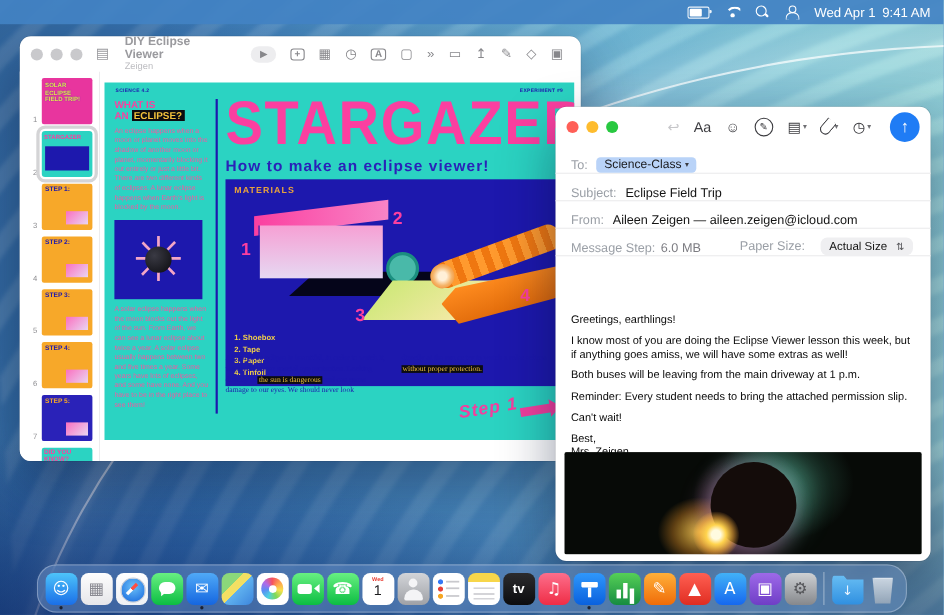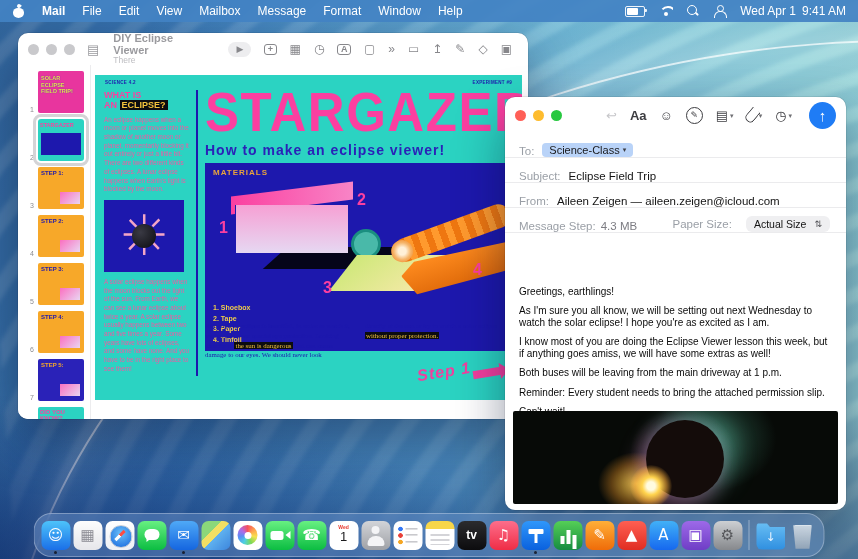--- a/index.html
+++ b/index.html
@@ -210,34 +210,20 @@
 
 <div id="screen">
   <div class="desktop">
     <div class="waves"></div>
     <div class="arc"></div>
     <div class="deepshade"></div>
     <div class="bottomshade"></div>
   </div>
 
   <div class="menubar">
-    <div class="left">
-      <span class="apple-logo"></span>
-      <span id="menu-items" style="display:flex;gap:17px;">
-          <span class="menu-item bold">Mail</span>
-          <span class="menu-item">File</span>
-          <span class="menu-item">Edit</span>
-          <span class="menu-item">View</span>
-          <span class="menu-item">Mailbox</span>
-          <span class="menu-item">Message</span>
-          <span class="menu-item">Format</span>
-          <span class="menu-item">Window</span>
-          <span class="menu-item">Help</span>
-        </span>
-    </div>
     <div class="right">
       <span class="mb-batt"></span>
       <span class="mb-wifi"></span>
       <span class="mb-mag"></span>
       <span class="mb-user"></span>
       <span class="clock">
         <span>Wed Apr 1</span>
         <span>9:41 AM</span>
       </span>
     </div>
@@ -246,21 +232,21 @@
   <div class="window" id="pages-win">
     <div class="pg-titlebar">
       <div class="lights">
         <span class="light gray"></span>
         <span class="light gray"></span>
         <span class="light gray"></span>
       </div>
       <span class="sidebar-toggle">▤</span>
       <div class="pg-title-block">
         <div class="pg-title">DIY Eclipse Viewer</div>
-        <div class="pg-subtitle">There</div>
+        <div class="pg-subtitle">Zeigen</div>
       </div>
       <div id="pg-toolbar">
           <span class="tb pill">▶</span>
           <span class="tb boxed">+</span>
           <span class="tb">▦</span>
           <span class="tb">◷</span>
           <span class="tb boxed">A</span>
           <span class="tb">▢</span>
           <span class="tb">»</span>
           <span class="tb">▭</span>
@@ -383,21 +369,21 @@
 
   <div class="window" id="mail-win">
     <div class="ml-toolbar">
       <div class="lights">
         <span class="light red"></span>
         <span class="light yellow"></span>
         <span class="light green"></span>
       </div>
       <div class="ml-icons">
         <span class="mi dim">↩</span>
-        <span class="mi" style="font-weight:700;">Aa</span>
+        <span class="mi" style="font-weight:400;">Aa</span>
         <span class="mi">☺</span>
         <span class="mi">
             <span class="mi-round">✎</span>
           </span>
         <span class="mi">
             <span>▤</span>
             <span class="chev">▾</span>
           </span>
         <span class="mi">
             <span class="mi-clip"></span>
@@ -423,35 +409,34 @@
         <span class="flabel">Subject:</span>
         <span>Eclipse Field Trip</span>
       </div>
       <div class="frow">
         <span class="flabel">From:</span>
         <span>Aileen Zeigen — aileen.zeigen@icloud.com</span>
       </div>
       <div class="frow sizesrow">
         <span class="sz-left">
           <span>Message Step:</span>
-          <span class="val">4.3 MB</span>
+          <span class="val">6.0 MB</span>
         </span>
         <span class="sz-right">
           <span class="flabel">Paper Size:</span>
           <span class="select">
             <span>Actual Size</span>
             <span class="stepper">⇅</span>
           </span>
         </span>
       </div>
     </div>
 
     <div id="mail-body">
         <p>Greetings, earthlings!</p>
-        <p>As I'm sure you all know, we will be setting out next Wednesday to watch the solar eclipse! I hope you're as excited as I am.</p>
         <p>I know most of you are doing the Eclipse Viewer lesson this week, but if anything goes amiss, we will have some extras as well!</p>
         <p>Both buses will be leaving from the main driveway at 1 p.m.</p>
         <p>Reminder: Every student needs to bring the attached permission slip.</p>
         <p>Can't wait!</p>
         <p>Best,
 Mrs. Zeigen</p>
       </div>
 
     <div class="photo">
       <div class="moon"></div>

